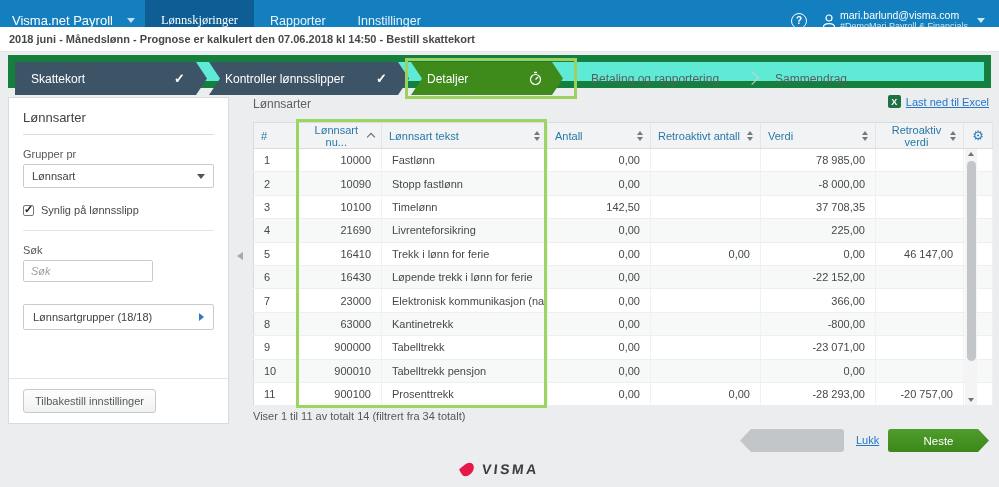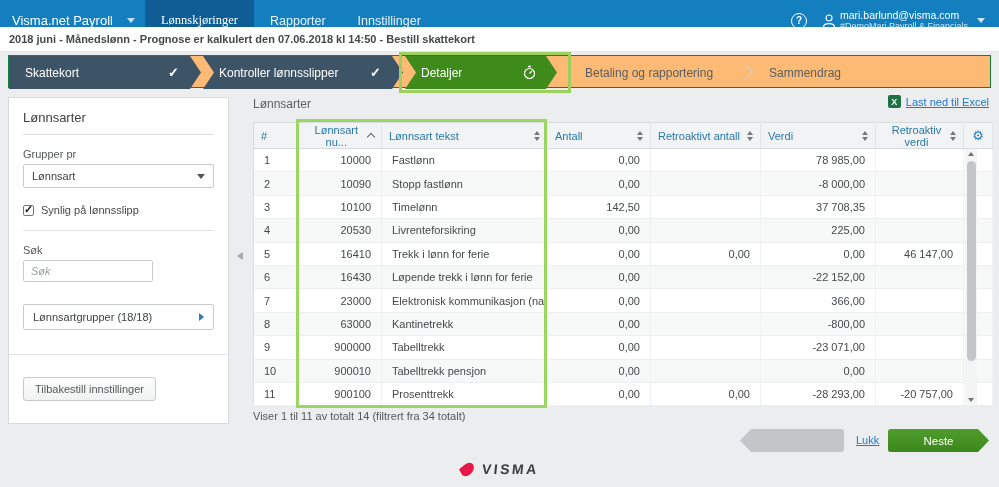--- a/index.html
+++ b/index.html
@@ -24,22 +24,22 @@
   .user-context{font-size:9px;color:#cde6f5;}
   .user-caret{width:0;height:0;border-left:4px solid transparent;border-right:4px solid transparent;
               border-top:5px solid #cde6f5;margin-left:6px;}
 
   
   .breadcrumb-bar{position:absolute;left:0;top:27px;width:999px;height:25px;background:#fff;
                   display:flex;align-items:center;padding-left:9px;border-bottom:1px solid #e4e6e7;}
   .breadcrumb-text{font-size:11px;font-weight:bold;color:#45484a;}
 
   
-  .steps{position:absolute;left:8px;top:55px;width:983px;height:33px;background:#fdba74;
-         border:1px solid #15803d;}
+  .steps{position:absolute;left:8px;top:55px;width:983px;height:33px;background:#5eead4;
+         border:7px solid #15803d;}
   .step{position:absolute;top:0;height:33px;display:flex;align-items:center;color:#fff;font-size:12px;}
   .ribbon-r{clip-path:polygon(0 0,calc(100% - 11px) 0,100% 50%,calc(100% - 11px) 100%,0 100%);}
   .ribbon-mid{clip-path:polygon(0 0,calc(100% - 11px) 0,100% 50%,calc(100% - 11px) 100%,0 100%,11px 50%);}
   .step-dark{background:#3d5466;}
   .step-green{background:#3e8b1c;}
   .step .lbl{padding-left:16px;}
   .step .check{margin-left:auto;margin-right:22px;font-size:13px;font-weight:bold;color:#fff;}
   .step-upcoming{color:#5a5e61;font-size:12px;position:absolute;top:0;height:33px;display:flex;align-items:center;}
   .sep-chev{position:absolute;top:9px;width:14px;height:14px;}
   .sep-chev:before{content:"";position:absolute;left:2px;top:2px;width:9px;height:9px;
@@ -62,21 +62,21 @@
   .cb-box{width:11px;height:11px;border:1px solid #777;border-radius:2px;background:#fff;position:relative;cursor:pointer;}
   .cb-box:before{content:"✓";position:absolute;left:0px;top:-3px;font-size:11px;color:#222;font-weight:bold;}
   .cb-label{font-size:11px;color:#45484a;}
   .sb-input{width:130px;height:22px;border:1px solid #c9cccd;border-radius:2px;font-size:11px;
             padding:0 7px;color:#333;font-family:"Liberation Sans",sans-serif;}
   .sb-input::placeholder{font-style:italic;color:#9aa0a3;}
   .sb-group{margin-top:22px;height:26px;border:1px solid #c9cccd;border-radius:2px;display:flex;
             align-items:center;padding:0 9px;font-size:11px;color:#3f4244;cursor:pointer;}
   .sb-group .rcaret{margin-left:auto;width:0;height:0;border-top:4px solid transparent;
                     border-bottom:4px solid transparent;border-left:5px solid #2d7ac2;}
-  .sb-footer{position:absolute;left:0;bottom:0;width:100%;border-top:1px solid #e2e4e5;padding:22px 14px;}
+  .sb-footer{position:absolute;left:0;bottom:0;width:100%;border-top:1px solid #e2e4e5;padding:10px 14px;}
   .reset-btn{padding:5px 11px;font-size:11px;color:#55585a;background:linear-gradient(#fefefe,#f0f1f1);
              border:1px solid #c6c9cb;border-radius:3px;cursor:pointer;font-family:"Liberation Sans",sans-serif;}
   .collapse-handle{position:absolute;left:236px;top:249px;width:10px;height:14px;cursor:pointer;}
   .collapse-handle:before{content:"";position:absolute;left:1px;top:3px;width:0;height:0;
        border-top:4px solid transparent;border-bottom:4px solid transparent;border-right:6px solid #a7abad;}
 
   
   .main-title{position:absolute;left:253px;top:97px;font-size:12px;color:#5d6063;}
   .excel-link{position:absolute;right:10px;top:95px;display:flex;align-items:center;gap:5px;cursor:pointer;}
   .excel-icon{width:13px;height:13px;background:#1f7145;border-radius:2px;color:#fff;font-size:9px;
@@ -327,21 +327,21 @@
             <td class="c-right">10100</td>
             <td class="c-left">Timelønn</td>
             <td class="c-right">142,50</td>
             <td class="c-right"></td>
             <td class="c-right">37 708,35</td>
             <td class="c-right"></td>
             <td></td>
           </tr>
           <tr class="even">
             <td class="c-left">4</td>
-            <td class="c-right">20530</td>
+            <td class="c-right">21690</td>
             <td class="c-left">Livrenteforsikring</td>
             <td class="c-right">0,00</td>
             <td class="c-right"></td>
             <td class="c-right">225,00</td>
             <td class="c-right"></td>
             <td></td>
           </tr>
           <tr>
             <td class="c-left">5</td>
             <td class="c-right">16410</td>

